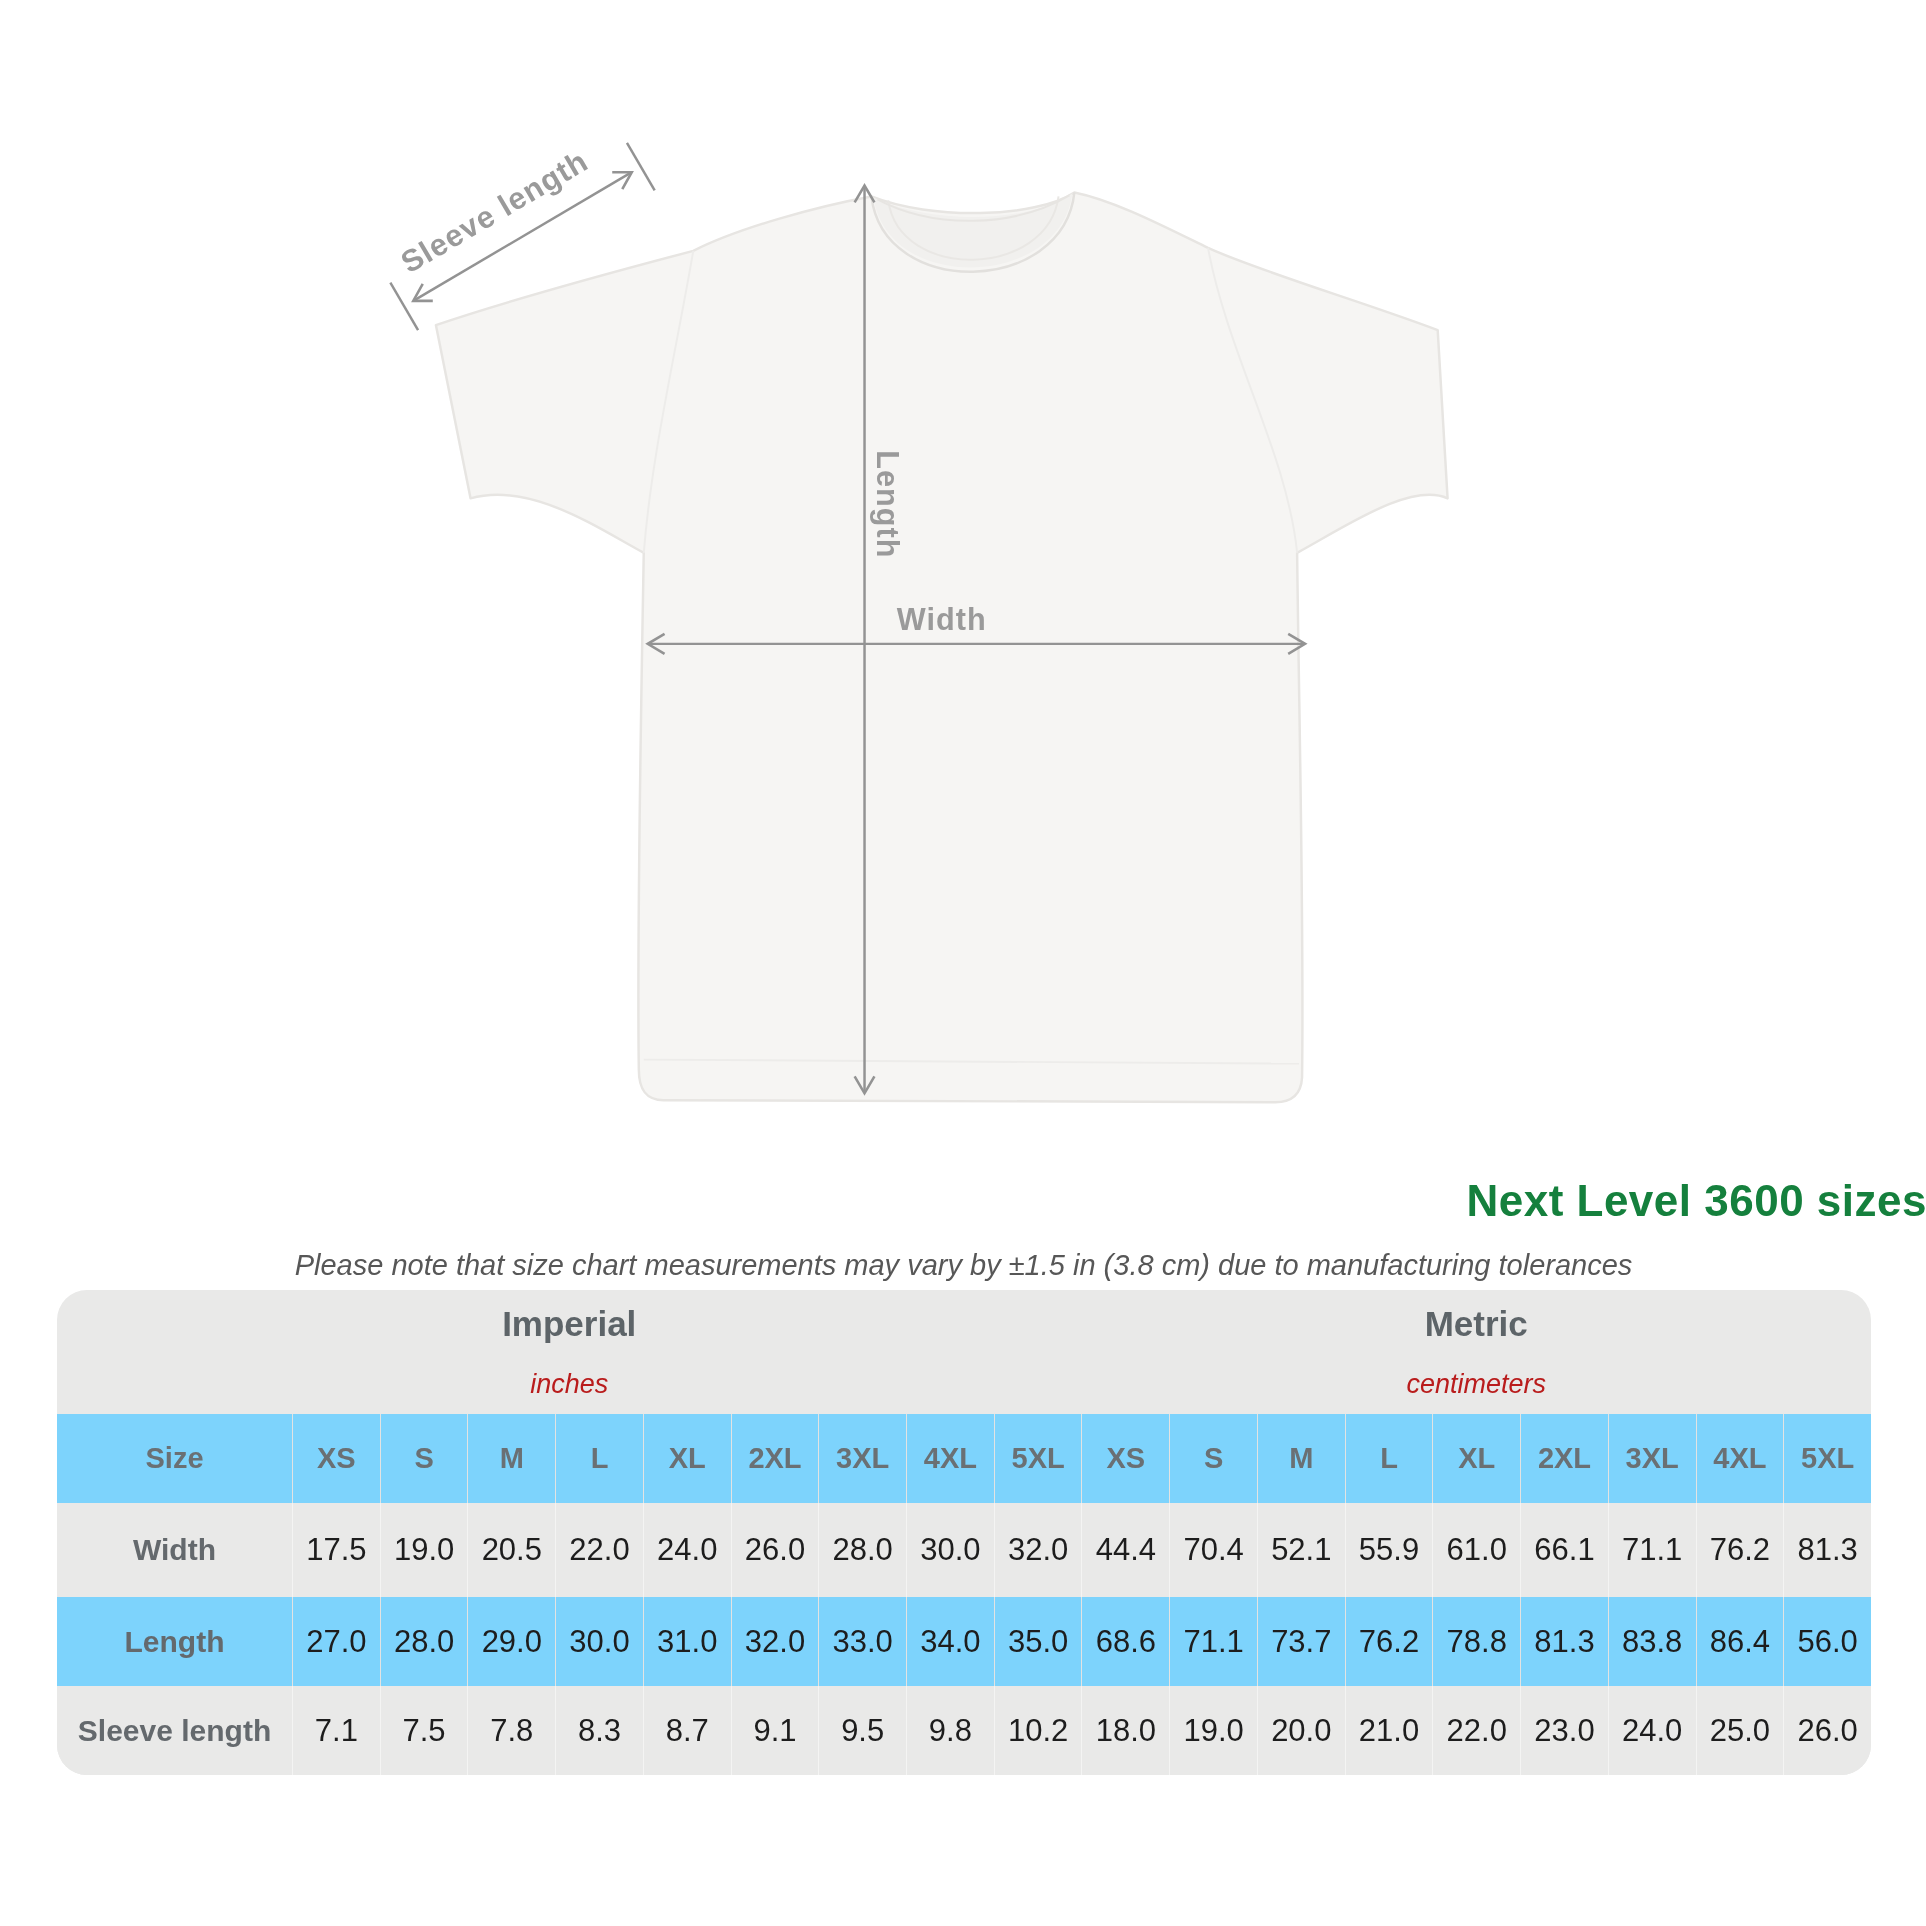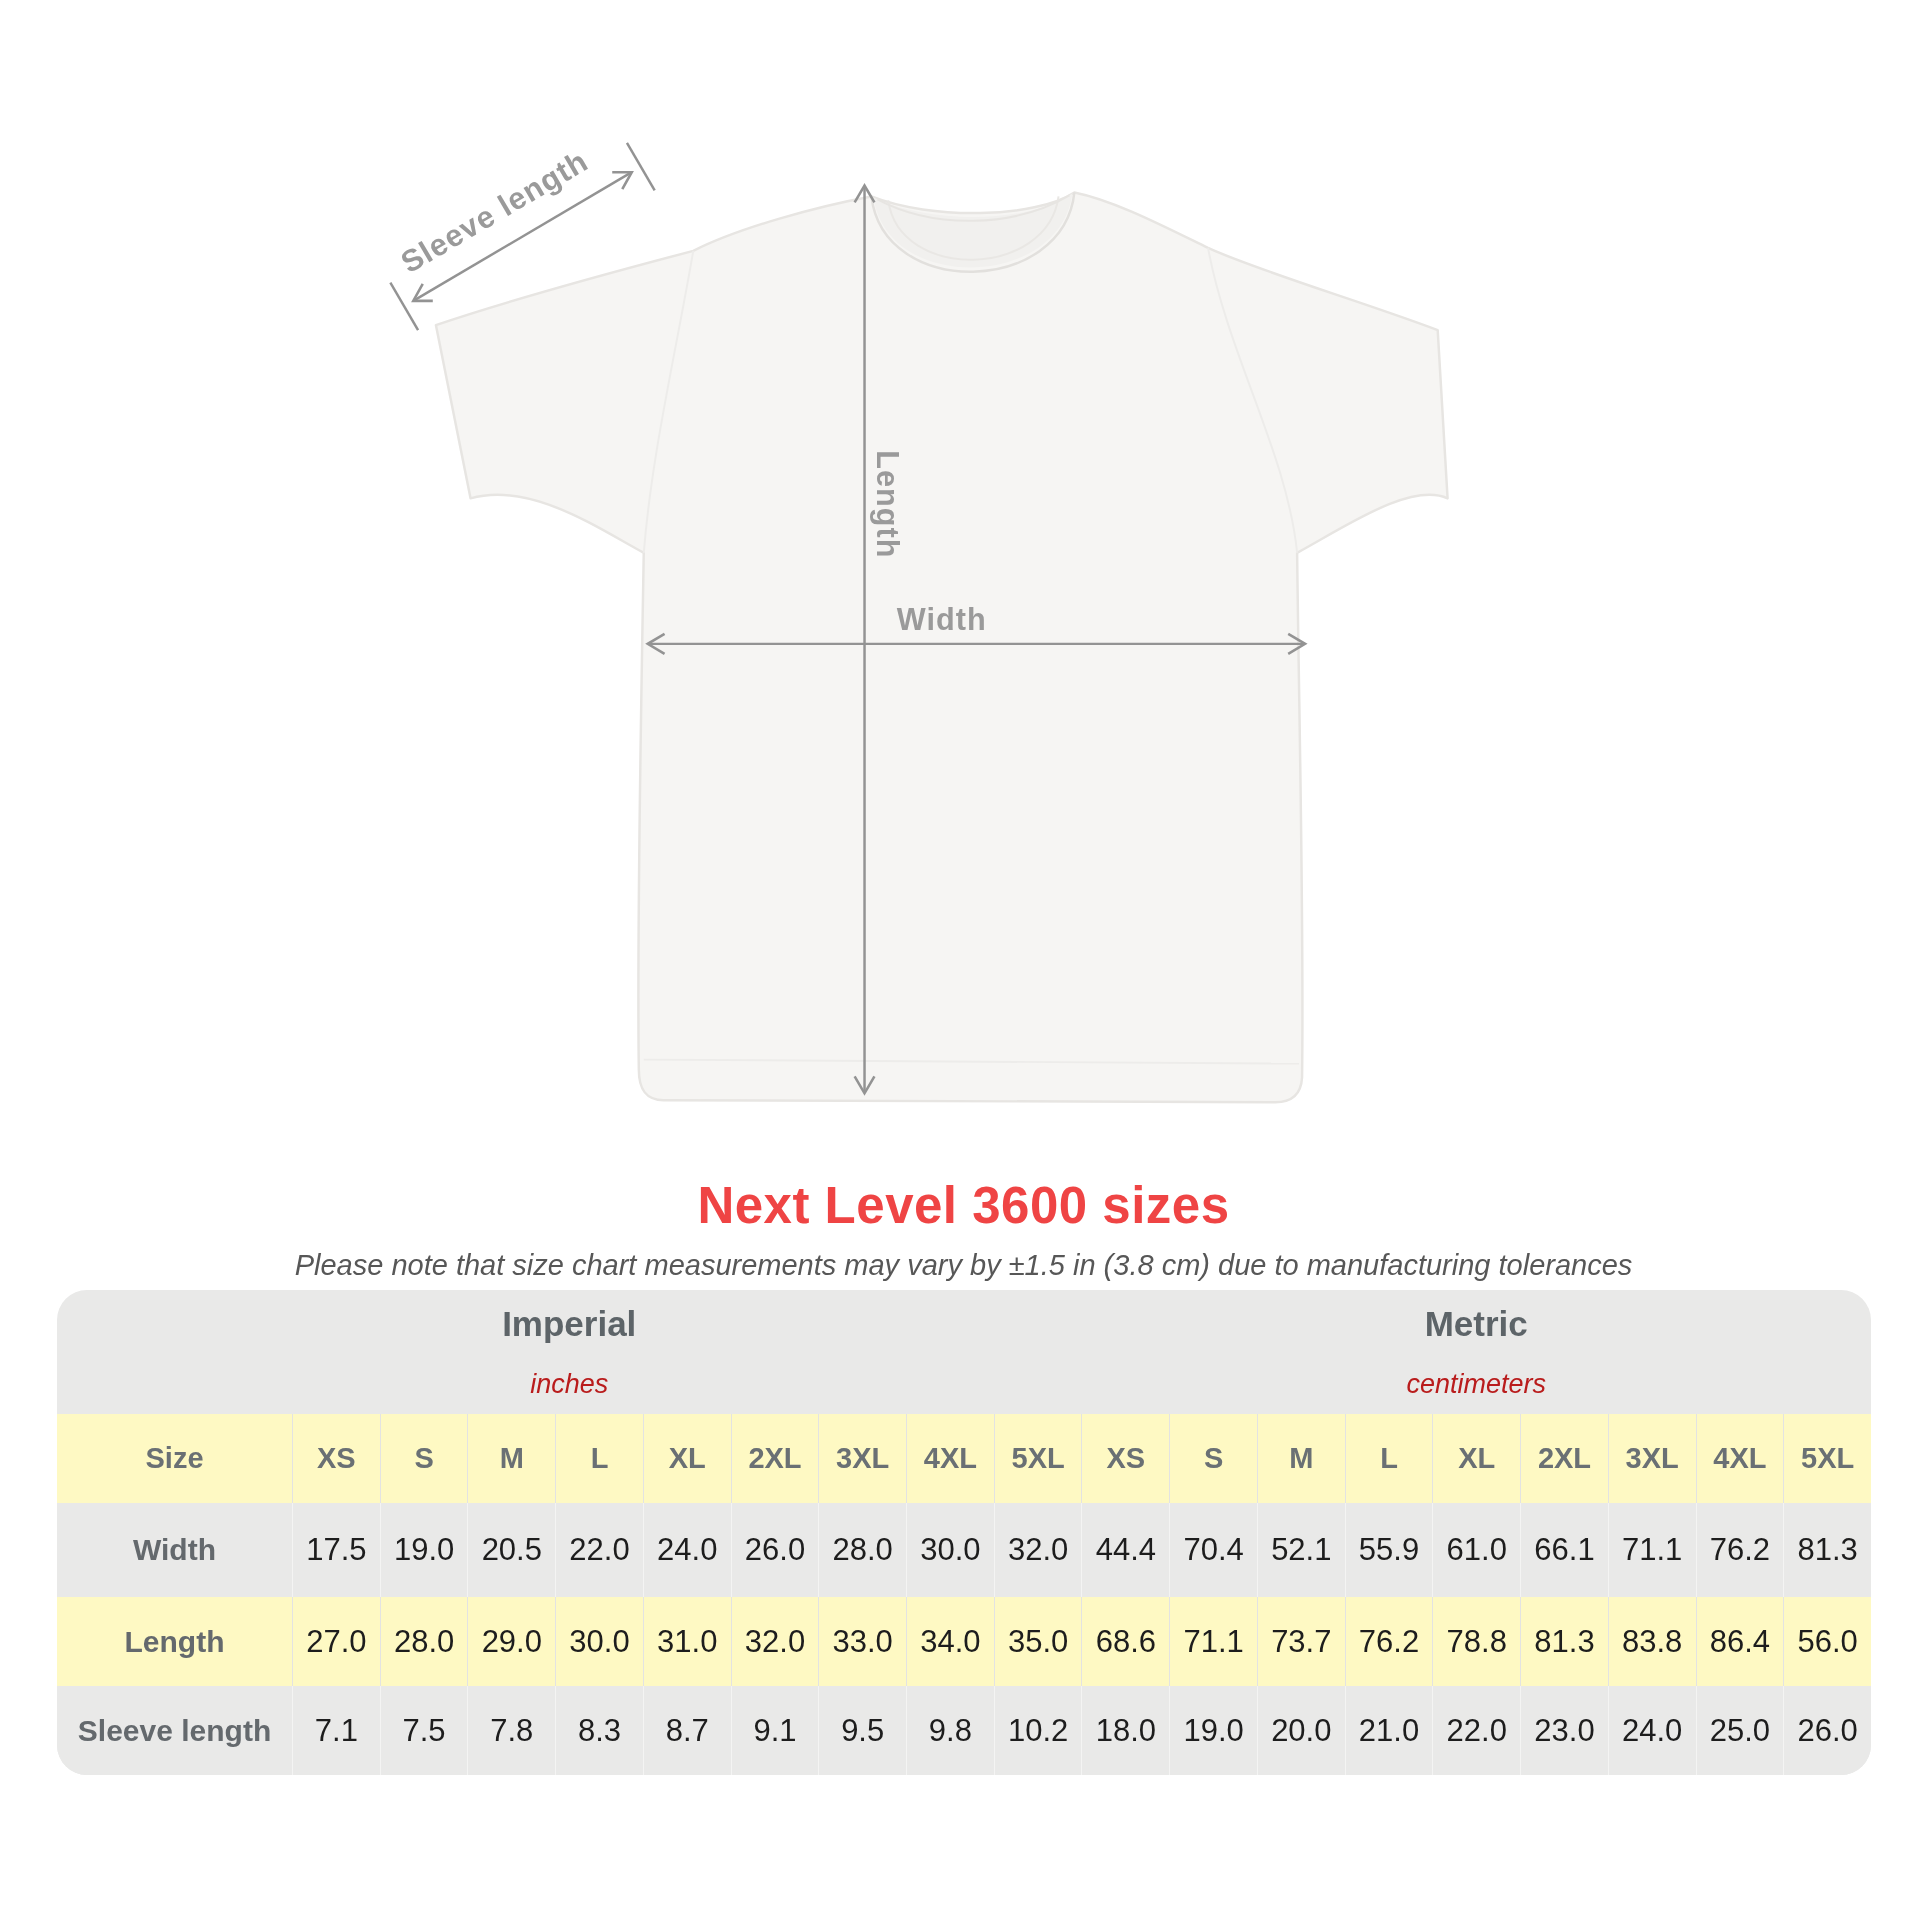--- a/index.html
+++ b/index.html
@@ -3,37 +3,37 @@
 <meta charset="utf-8">
 <style>
   html,body{margin:0;padding:0;background:#ffffff;}
   .stage{position:relative;width:1927px;height:1927px;background:#ffffff;
          font-family:"Liberation Sans",sans-serif;overflow:hidden;}
 
   
   .shirt-wrap{position:absolute;left:327px;top:127px;width:1178px;height:1008px;}
 
   
-  .title{position:absolute;left:0;top:1176px;width:100%;text-align:center;
-         font-size:51px;font-weight:bold;color:#ef4444;letter-spacing:0.5px;}
+  .title{position:absolute;left:0;top:1176px;width:100%;text-align:right;
+         font-size:44px;font-weight:bold;color:#15803d;letter-spacing:0.5px;}
   .subtitle{position:absolute;left:0;top:1249px;width:100%;text-align:center;
          font-size:29px;font-style:italic;color:#575757;}
 
   
   .grid{position:absolute;left:57px;top:1290px;width:1814px;
         display:grid;grid-template-columns:235px repeat(18,1fr);
         grid-template-rows:124px 89px 94px 89px 89px;
         background:#e9e9e8;border-radius:30px;overflow:hidden;}
   .group{grid-row:1;display:flex;flex-direction:column;align-items:center;justify-content:center;}
   .g1{grid-column:1 / span 10;}
   .g2{grid-column:11 / span 9;}
   .gt{font-size:35px;font-weight:bold;color:#5d6468;}
   .gs{font-size:27px;font-style:italic;color:#b91c1c;margin-top:25px;}
   .cell{display:flex;align-items:center;justify-content:center;}
-  .rw{background:#fef9c3;}
+  .rw{background:#7dd3fc;}
   .rg{background:#e9e9e8;}
   .sep.rw{border-left:1px solid #e3e3e2;}
   .sep.rg{border-left:1px solid #f4f4f3;}
   .hdr{font-size:29px;font-weight:bold;color:#6a7074;}
   .rowlab{font-size:30px;font-weight:bold;color:#64696d;}
   .val{font-size:31px;color:#1d1d1d;}
 </style>
 </head>
 <body>
 

